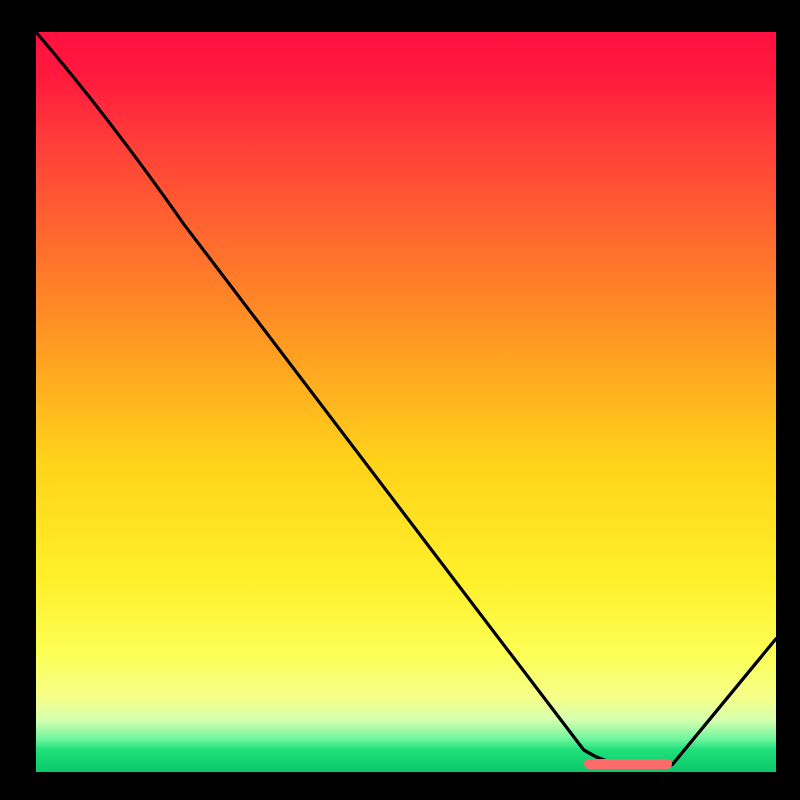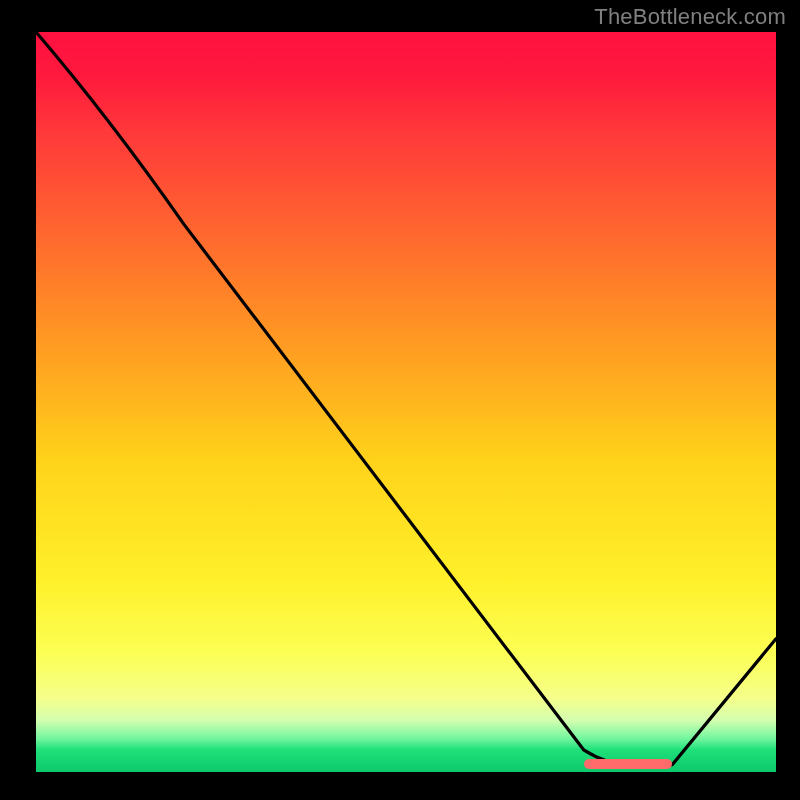--- a/index.html
+++ b/index.html
@@ -68,21 +68,20 @@
     height: 10px;
     background: #ff6a6a;
     border-radius: 5px;
   }
 </style>
 </head>
 <body>
 
 <div class="frame">
 
-  <div class="watermark">TheBottleneck.com</div>
 
   <div class="plot-area">
     <div class="gradient"></div>
 
     <svg class="curve" viewBox="0 0 740 740" preserveAspectRatio="none">
       <path fill="none" stroke="#000000" stroke-width="3.2" stroke-linecap="round" d="M 0 0 Q 74 86.58 148 192.39999999999998 L 547.6 717.8 Q 577.2 736.6 606.8 732.6 Q 621.5999999999999 734.6 636.4 732.6 L 740 606.8"></path>
     </svg>
 
     <div class="slug" style="left: 547.6px; width: 88.8px; top: 726.6px; background: rgb(255, 106, 106);"></div>
   </div>

